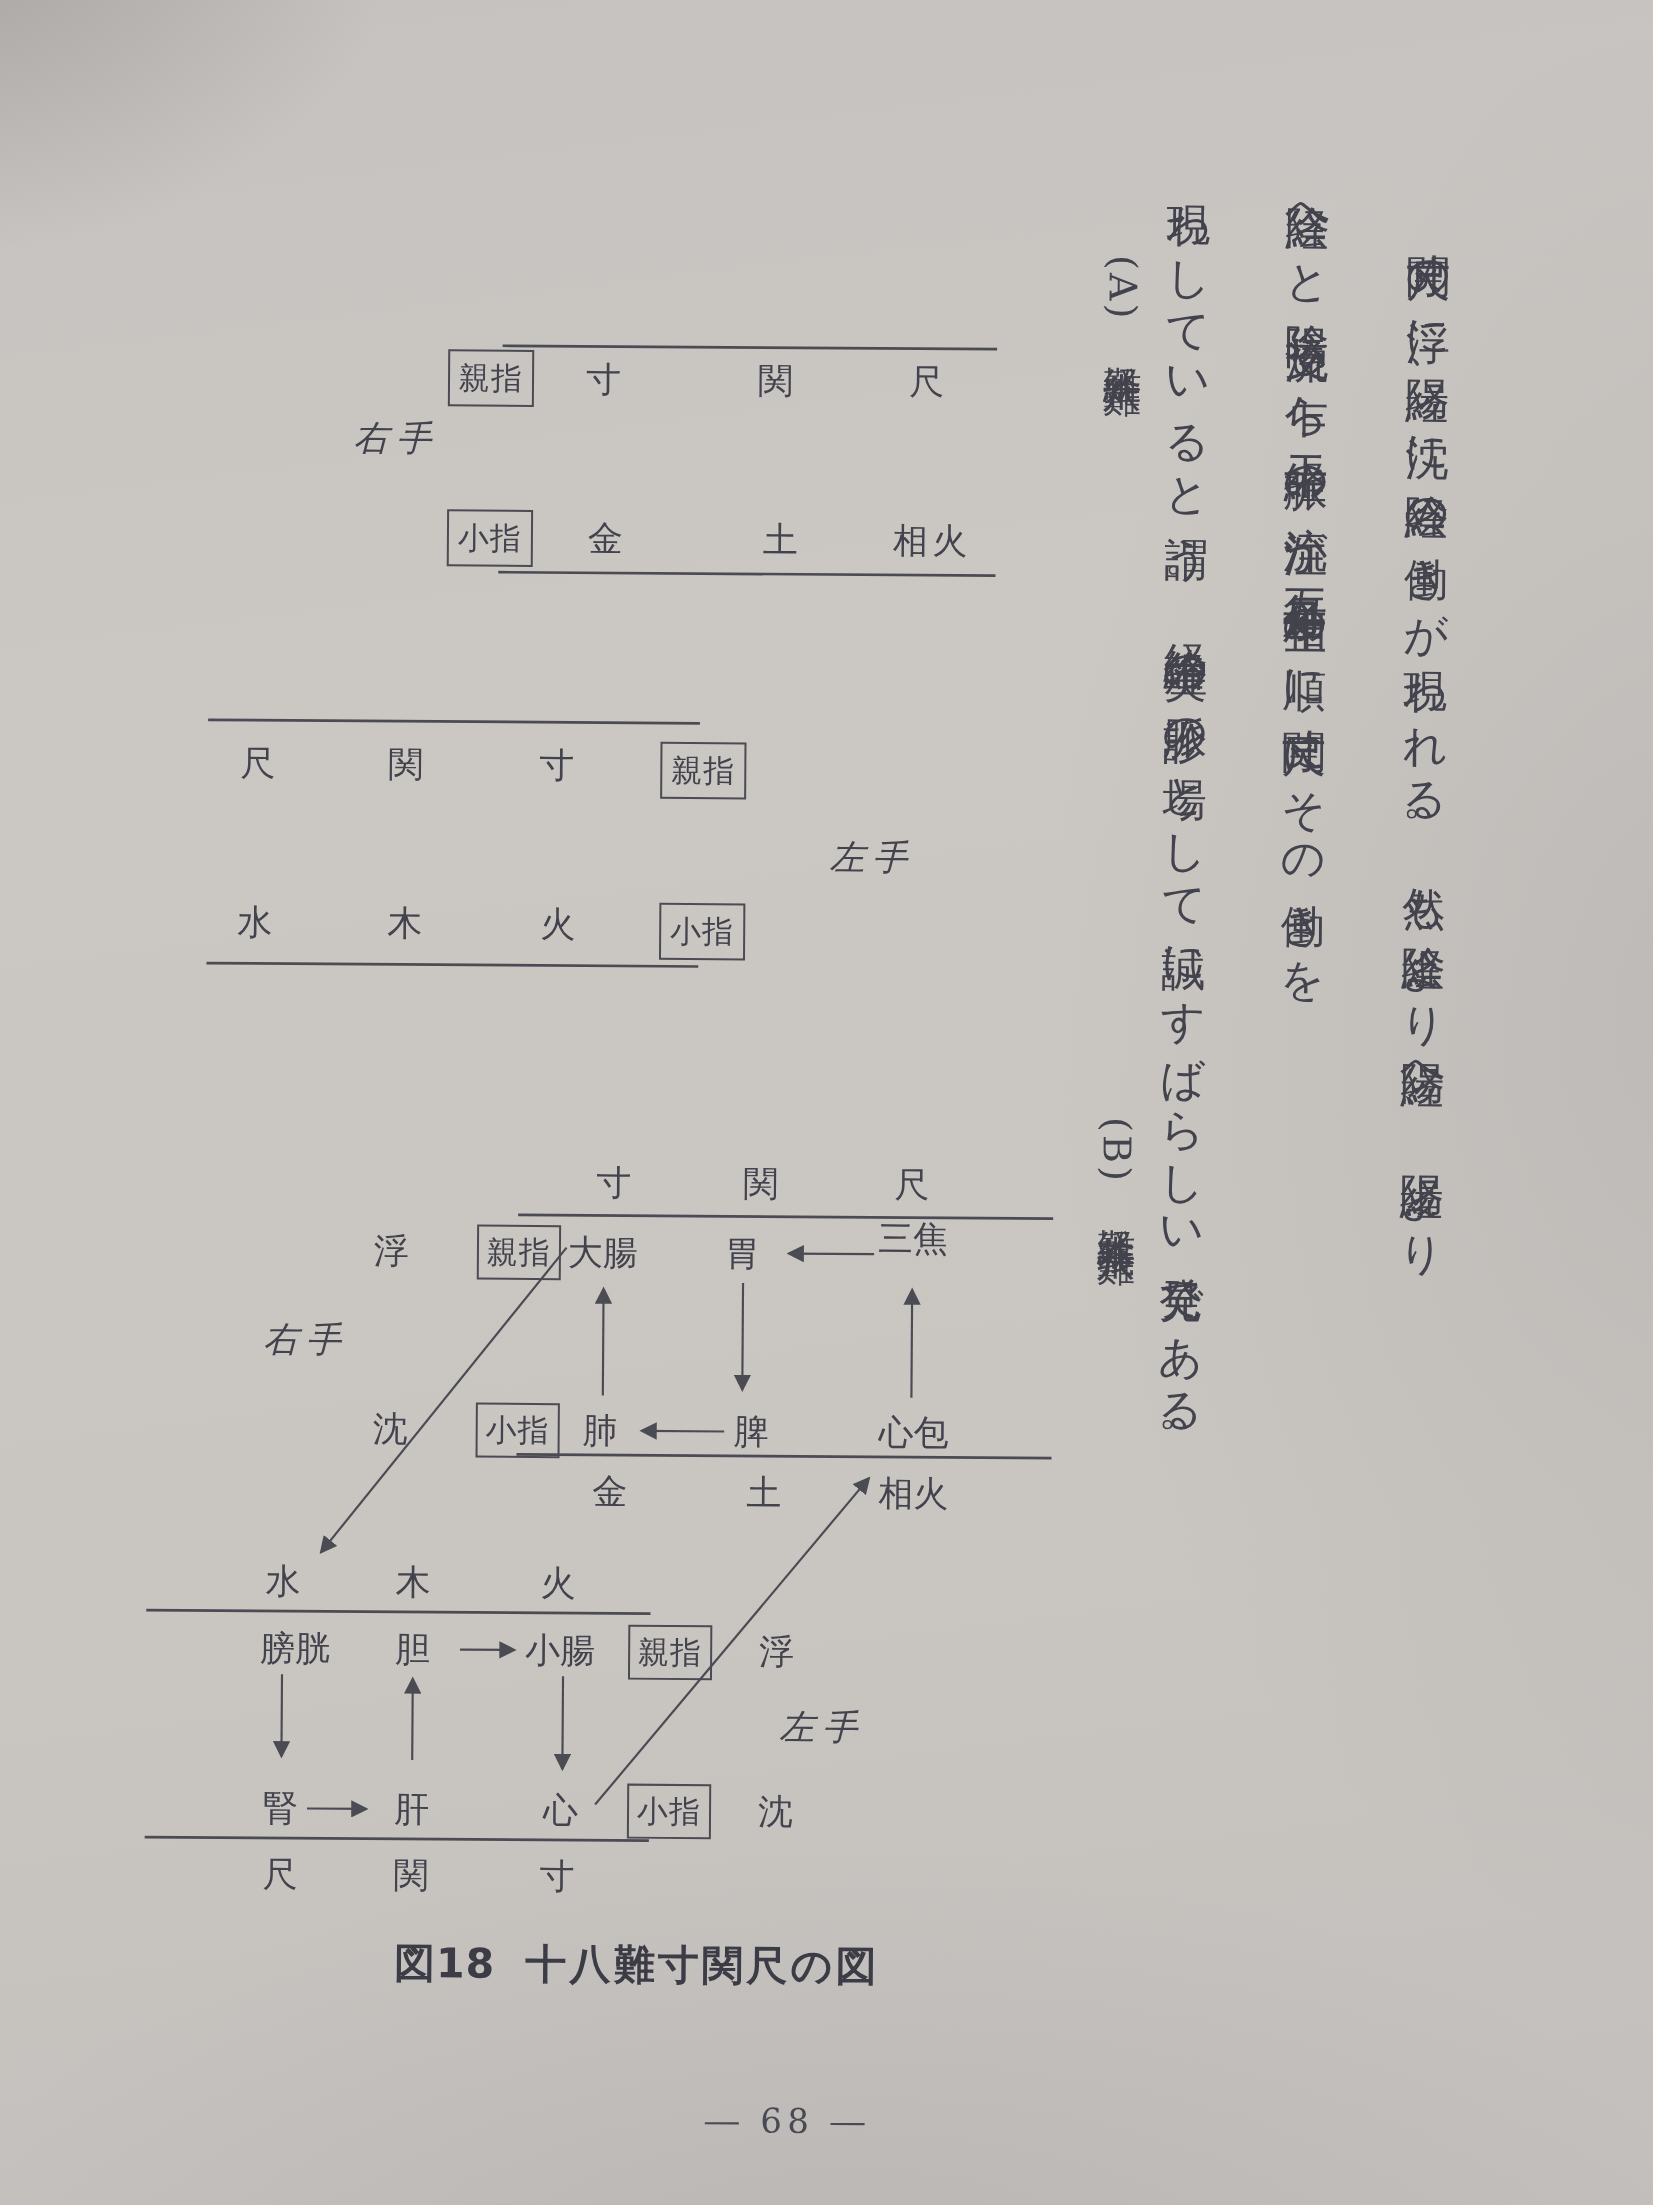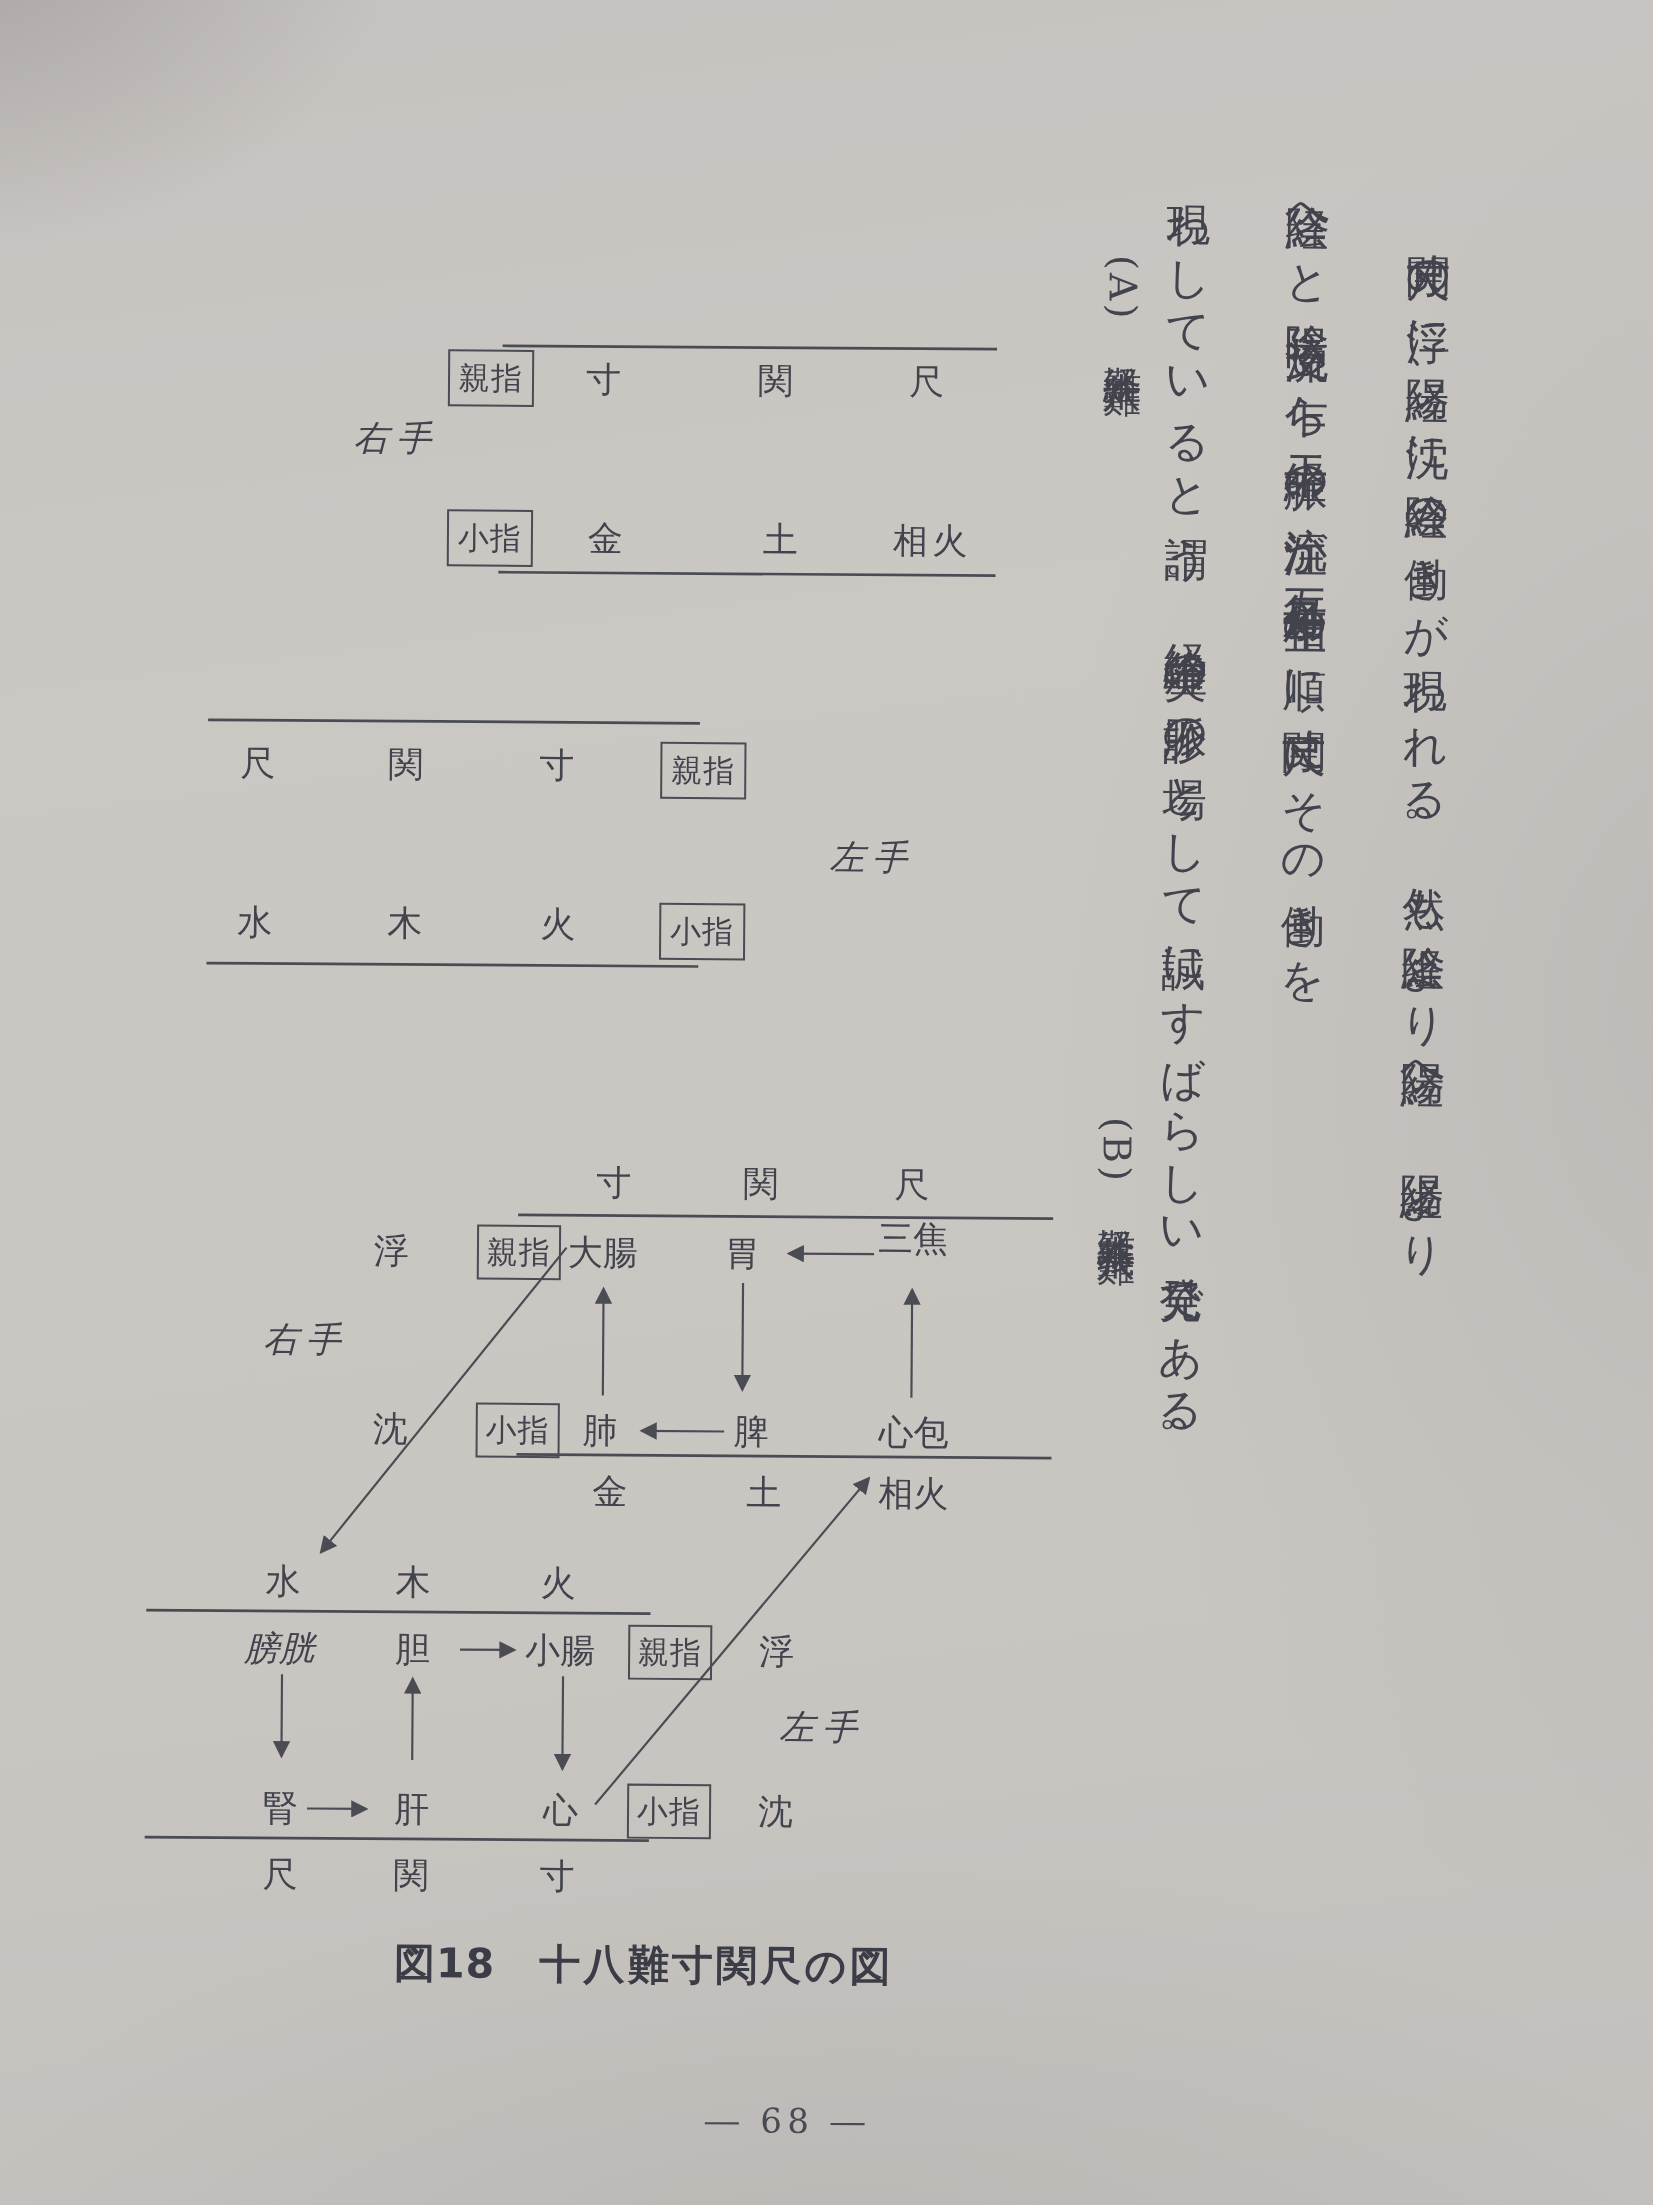--- a/index.html
+++ b/index.html
@@ -22,21 +22,21 @@
        font-size:31px;letter-spacing:1.1px;white-space:nowrap;}
   
   .vcol{position:absolute;writing-mode:vertical-rl;font-size:44px;line-height:1;
         letter-spacing:4.3px;white-space:nowrap;}
   .vlabel{position:absolute;writing-mode:vertical-rl;font-size:38px;line-height:1;
           letter-spacing:3.2px;white-space:nowrap;}
   .vlabel .marker{margin-inline-end:14px;}
   
   .caption{position:absolute;left:400px;top:1939px;font-family:"DejaVu Sans","Liberation Sans",sans-serif;
            font-weight:bold;font-size:41px;letter-spacing:3.2px;color:#3c3c46;white-space:nowrap;}
-  .caption .capnum{margin-right:44px;letter-spacing:1.1px;}
+  .caption .capnum{margin-right:30px;letter-spacing:1.1px;}
   .folio{position:absolute;left:692px;top:2101px;width:205px;text-align:center;
          font-size:34px;letter-spacing:5.4px;color:#4a4a54;}
 </style>
 </head>
 <body>
 
 <div class="page">
  <div class="tilt">
 
   <svg class="overlay" width="1654" height="2205" viewBox="0 0 3060 4080">
@@ -130,21 +130,21 @@
   <div class="t" style="left:736px;top:1414px;">脾</div>
   <div class="t" style="left:881px;top:1414px;">心包</div>
   <div class="t" style="left:595px;top:1475px;">金</div>
   <div class="t" style="left:749px;top:1475px;">土</div>
   <div class="t" style="left:881px;top:1475px;">相火</div>
 
   <div class="t" style="left:269px;top:1567px;">水</div>
   <div class="t" style="left:399px;top:1567px;">木</div>
   <div class="t" style="left:544px;top:1567px;">火</div>
 
-  <div class="t" style="left:248px;top:1634px;font-style:italic;">膀胱</div>
+  <div class="t" style="left:264px;top:1634px;">膀胱</div>
   <div class="t" style="left:399px;top:1634px;">胆</div>
   <div class="t" style="left:529px;top:1634px;">小腸</div>
   <div class="box" style="left:632px;top:1626px;width:80px;height:51px;">
         <span>親指</span>
       </div>
   <div class="t" style="left:763px;top:1634px;">浮</div>
   <div class="t hand" style="left:784px;top:1709px;">左手</div>
 
   <div class="t" style="left:268px;top:1794px;">腎</div>
   <div class="t" style="left:399px;top:1794px;">肝</div>

